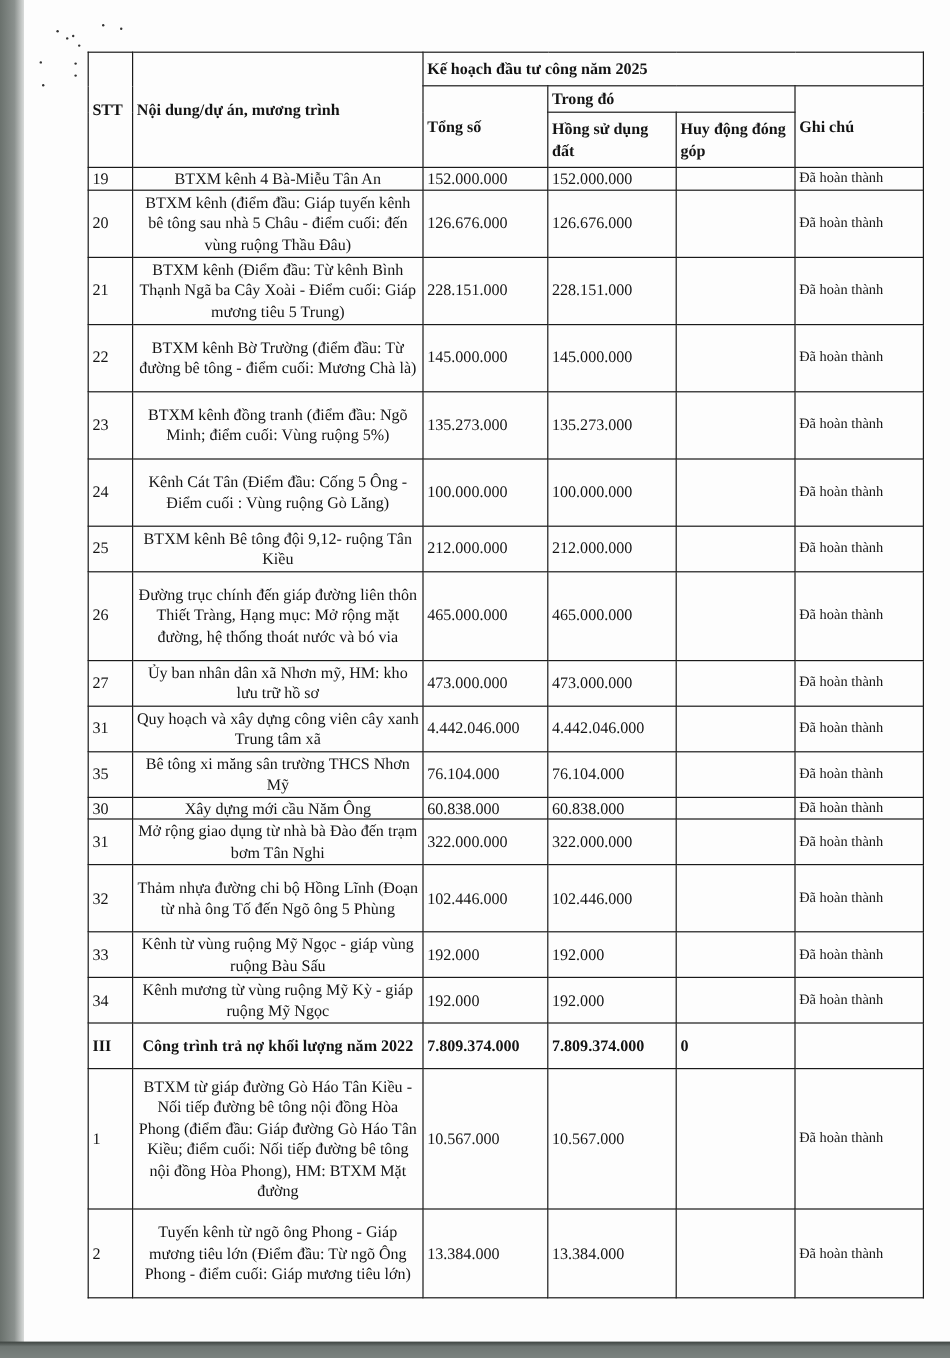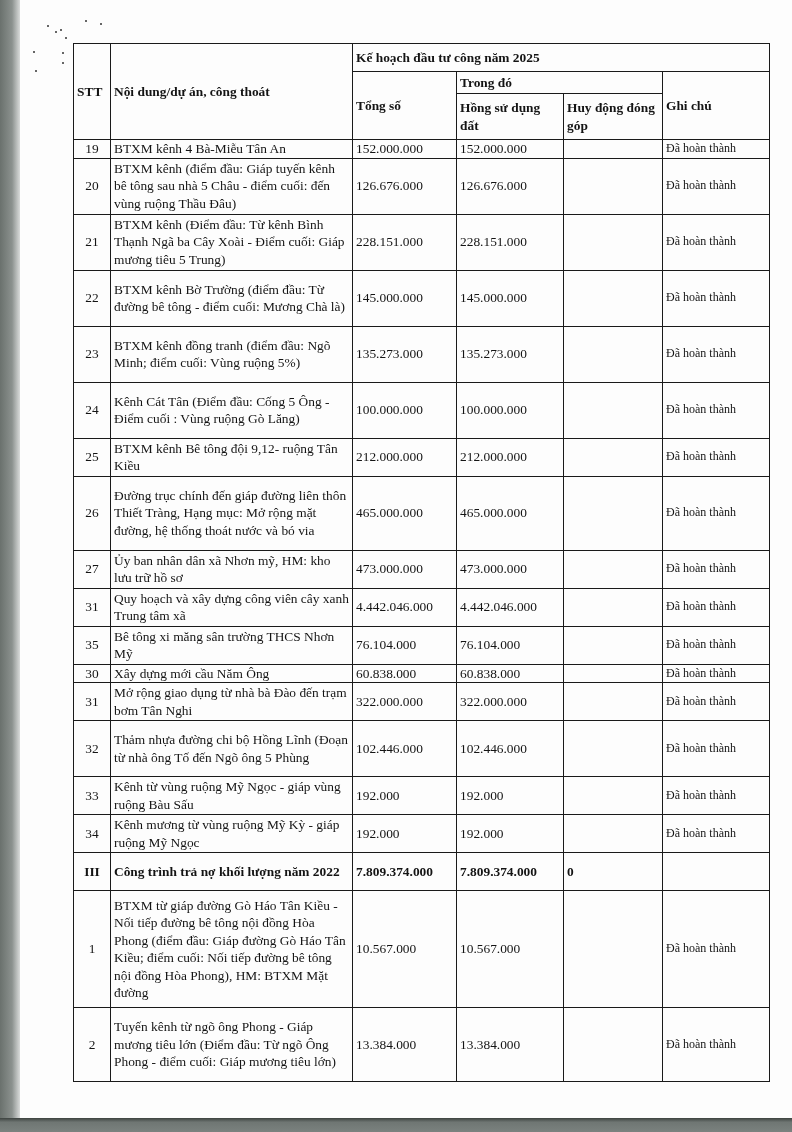--- a/index.html
+++ b/index.html
@@ -27,22 +27,22 @@
     table-layout: fixed;
     font-size: 13.4px;
   }
   table.budget td, table.budget th {
     border: 1.4px solid #1a1a1a;
     padding: 0 3px;
     vertical-align: middle;
     line-height: 17.5px;
   }
   th { font-weight: bold; text-align: left; }
-  .c-stt { text-align: center; }
-  .c-name { text-align: left; padding-left: 3px; }
+  .c-stt { }
+  .c-name { text-align: center; padding-left: 3px; }
   .c-num { text-align: left; padding-right: 3px; }
   .c-note { text-align: left; font-size: 12px; white-space: nowrap; padding-left: 2px; margin-top: 48px; }
   tr.bold td { font-weight: bold; }
 </style>
 </head>
 <body>
 
 <div class="scan-left"></div>
 <div class="specks">
   <span style="left:22px;top:10px"></span>
@@ -62,21 +62,21 @@
     <col style="width:37px">
     <col style="width:242px">
     <col style="width:104px">
     <col style="width:107px">
     <col style="width:99px">
     <col style="width:107px">
   </colgroup>
   <thead>
     <tr style="height:28px">
       <th rowspan="3">STT</th>
-      <th rowspan="3">Nội dung/dự án, công thoát</th>
+      <th rowspan="3">Nội dung/dự án, mương trình</th>
       <th colspan="4">Kế hoạch đầu tư công năm 2025</th>
     </tr>
     <tr style="height:22px">
       <th rowspan="2">Tổng số</th>
       <th colspan="2">Trong đó</th>
       <th rowspan="2">Ghi chú</th>
     </tr>
     <tr style="height:46px">
       <th>Hồng sử dụng đất</th>
       <th>Huy động đóng góp</th>

